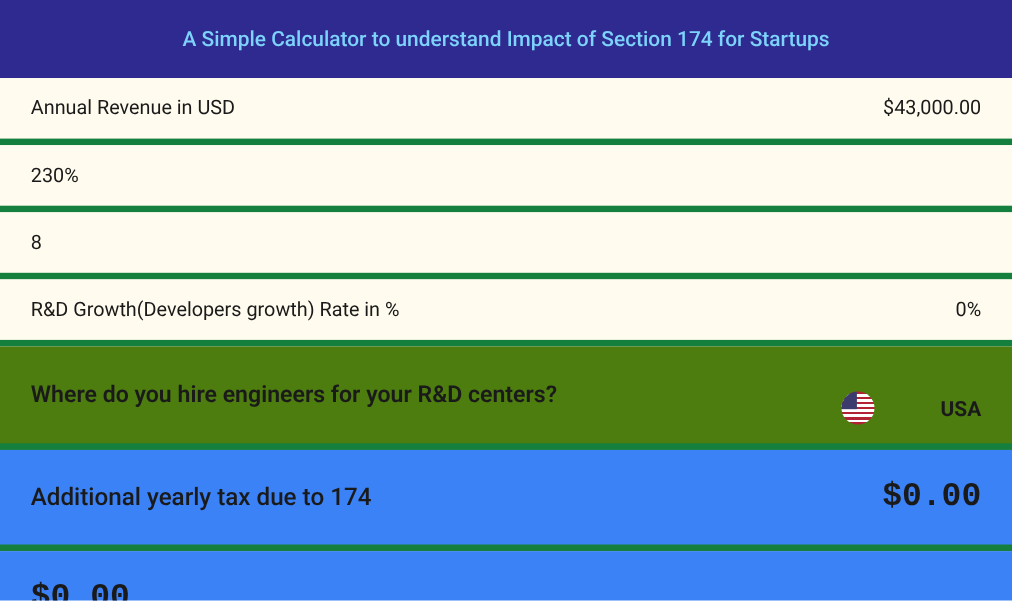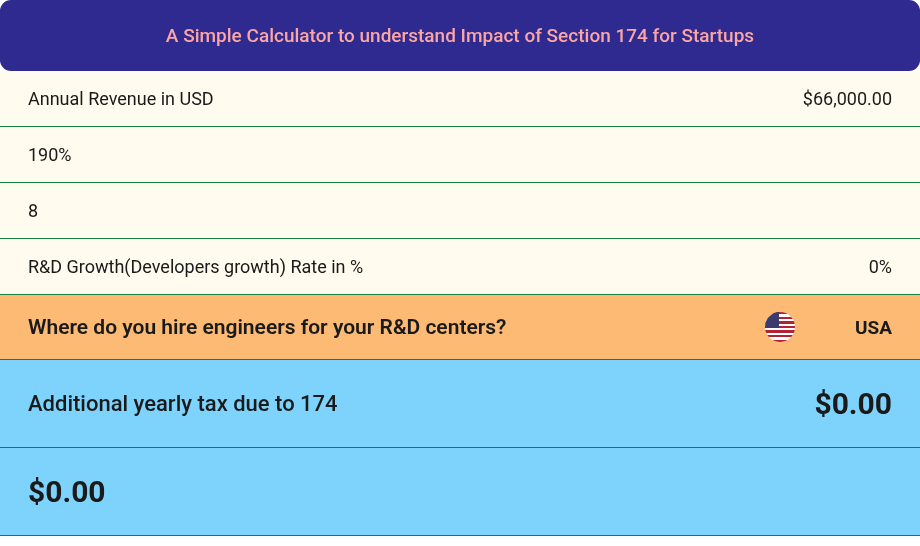--- a/index.html
+++ b/index.html
@@ -8,42 +8,41 @@
       background: #ffffff;
       padding: 0;
       width: 920px;
       height: 546px;
     }
     .calculator {
       width: 100%;
     }
     .header {
       background: #2e2a8f;
-      color: #fca5a5;
+      color: #7dd3fc;
       text-align: center;
       padding: 24px 20px;
       font-size: 19px;
       font-weight: 500;
-      border-radius: 11px;
     }
     .row {
       display: flex;
       justify-content: space-between;
       align-items: center;
       padding: 17px 28px;
-      border-bottom: 1px solid #15803d;
+      border-bottom: 6px solid #15803d;
     }
     .row-cream {
       background: #fffbee;
     }
     .row-yellow {
-      background: #fdba74;
+      background: #4d7c0f;
     }
     .row-green {
-      background: #7dd3fc;
+      background: #3b82f6;
       gap: 40px;
     }
     .row .label {
       font-size: 18px;
       color: #1a1a1a;
     }
     .row .value {
       font-size: 18px;
       color: #1a1a1a;
     }
@@ -62,25 +61,27 @@
     }
     .row-green .label {
       font-size: 22px;
       font-weight: 500;
       color: #1a1a1a;
     }
     .row-green .value {
       font-size: 30px;
       font-weight: 700;
       color: #1a1a1a;
+      font-family: Liberation Mono, monospace;
     }
     .flag-and-value {
       display: flex;
       align-items: center;
       gap: 60px;
+      margin-top: 24px;
     }
     .flag {
       width: 30px;
       height: 30px;
       border-radius: 50%;
       overflow: hidden;
       display: inline-block;
       position: relative;
       background: linear-gradient(
         to bottom,
@@ -112,25 +113,25 @@
 </head>
 <body>
 
 <div class="calculator">
   <div class="header">
     <span>A Simple Calculator to understand Impact of Section 174 for Startups</span>
   </div>
 
   <div class="row row-cream">
     <span class="label">Annual Revenue in USD</span>
-    <span class="value">$66,000.00</span>
+    <span class="value">$43,000.00</span>
   </div>
 
   <div class="row row-cream">
-    <span class="value">190%</span>
+    <span class="value">230%</span>
   </div>
 
   <div class="row row-cream">
     <span class="value">8</span>
   </div>
 
   <div class="row row-cream">
     <span class="label">R&amp;D Growth(Developers growth) Rate in %</span>
     <span class="value">0%</span>
   </div>

